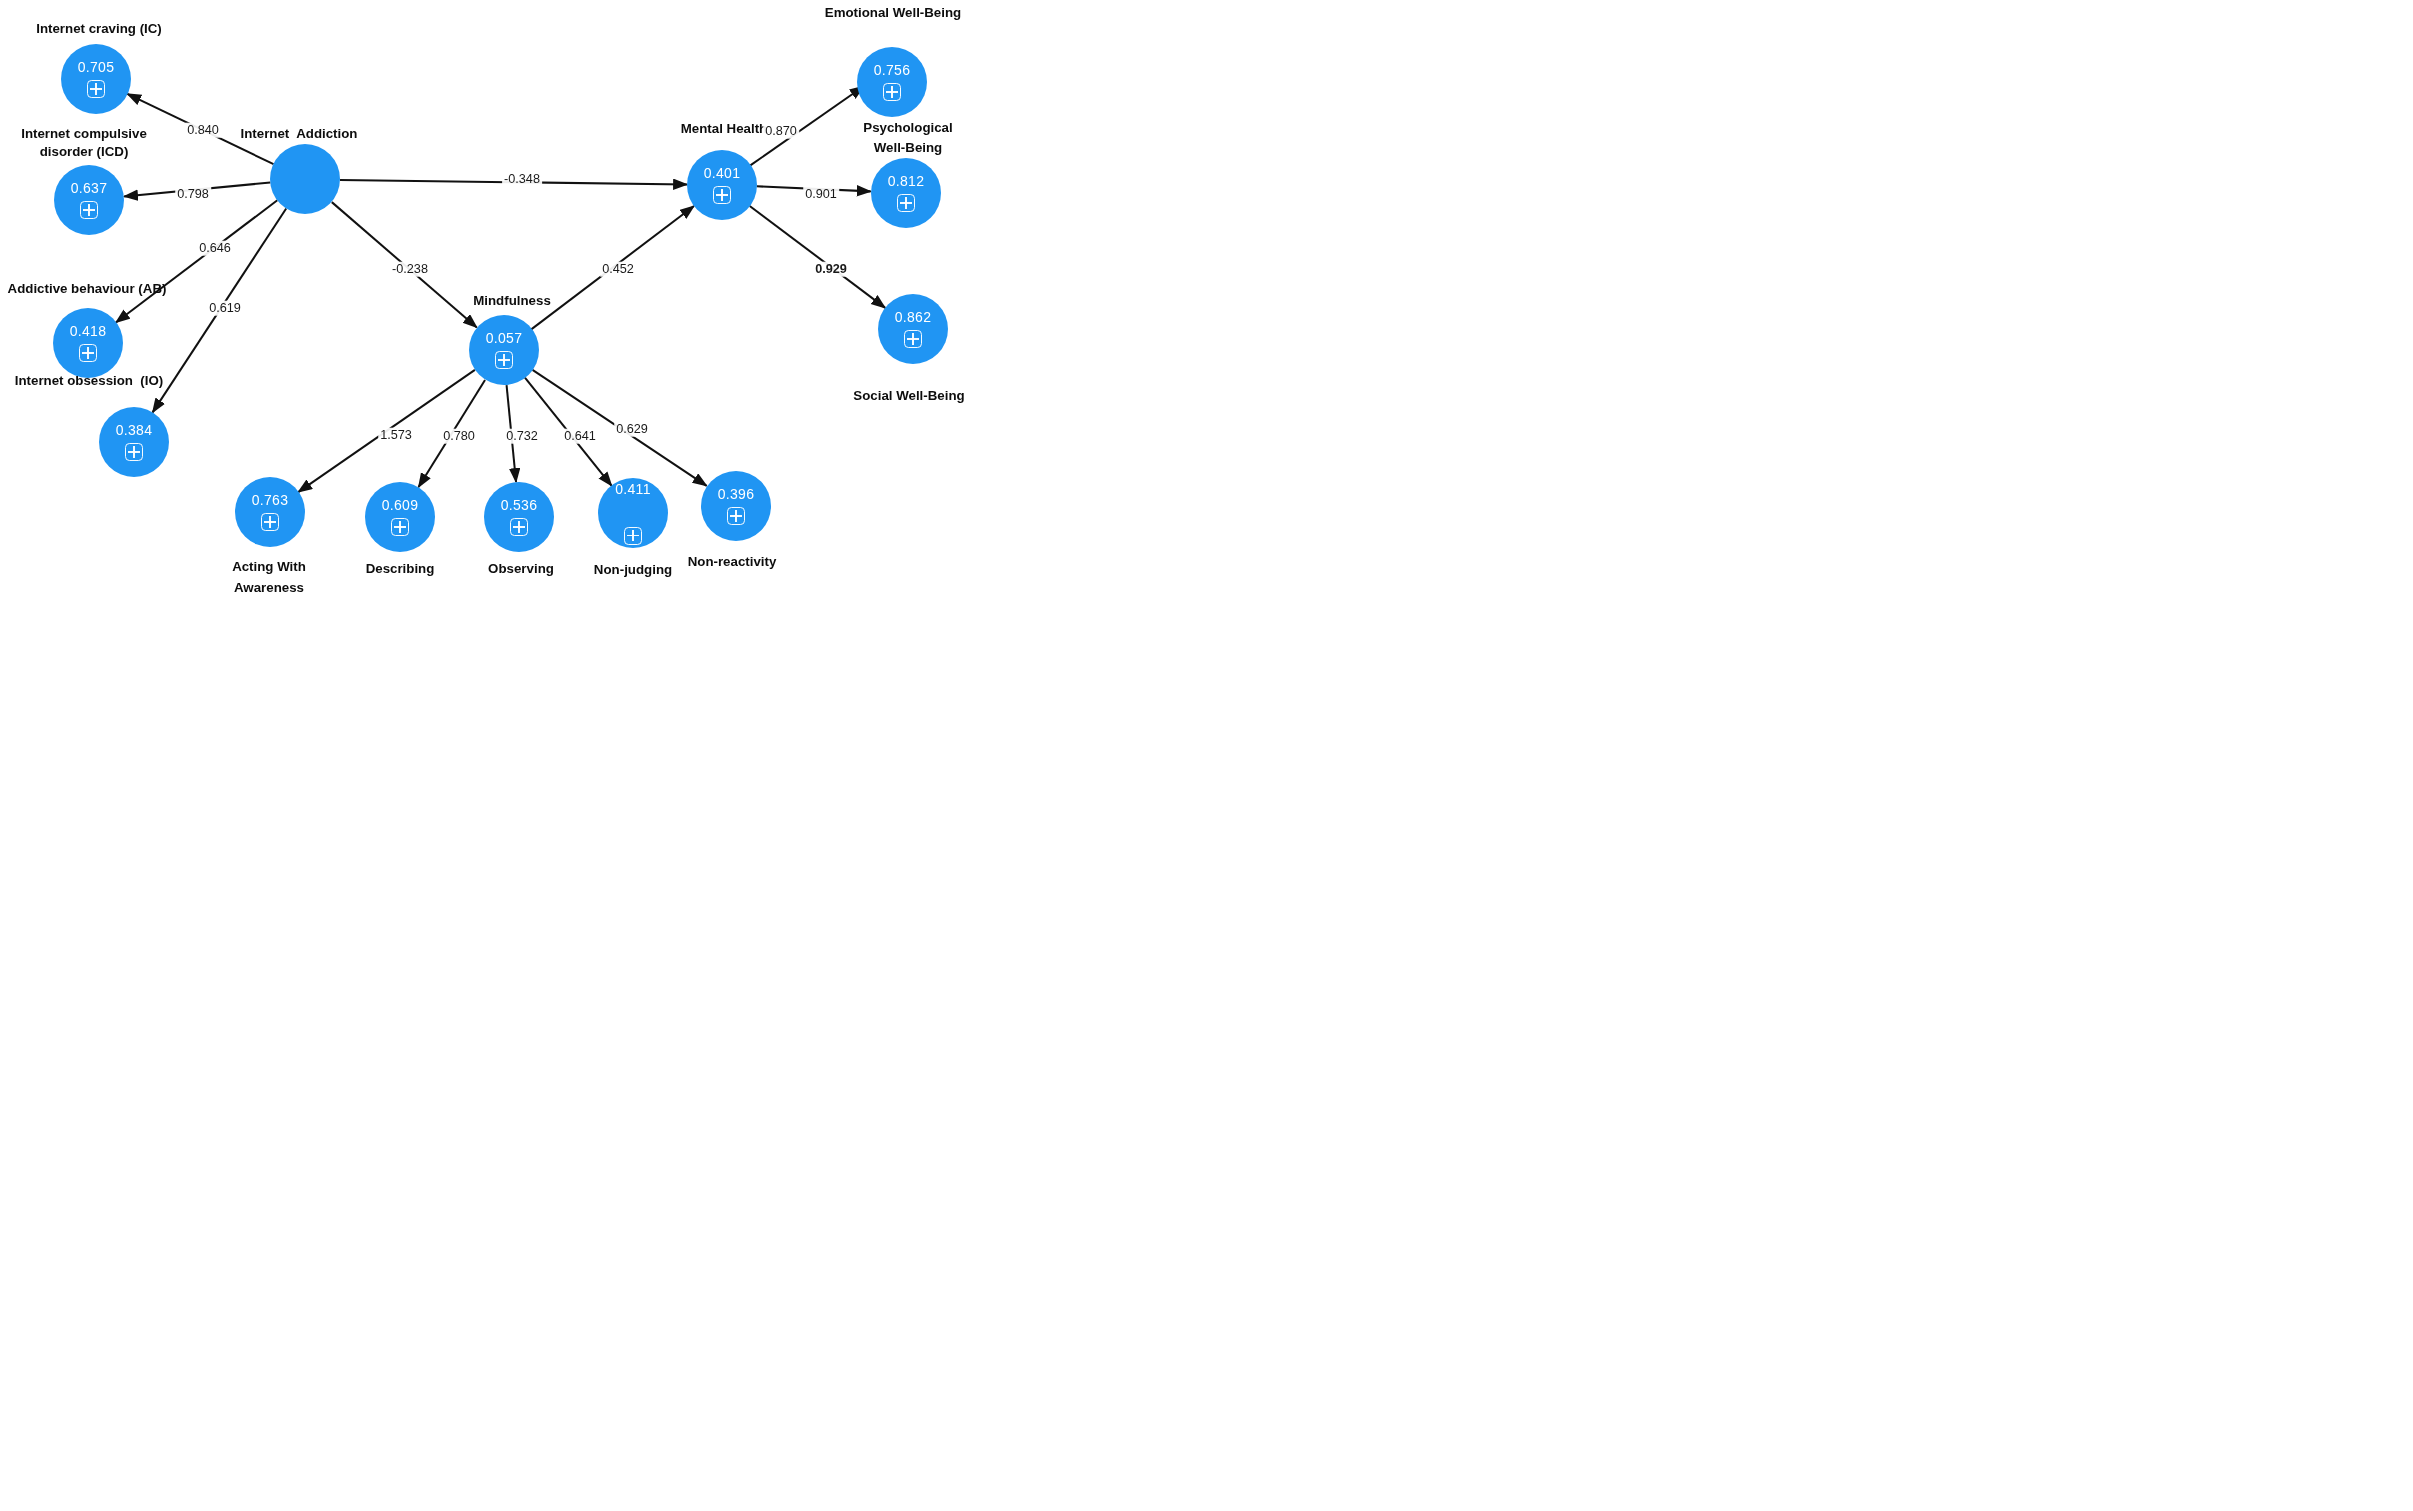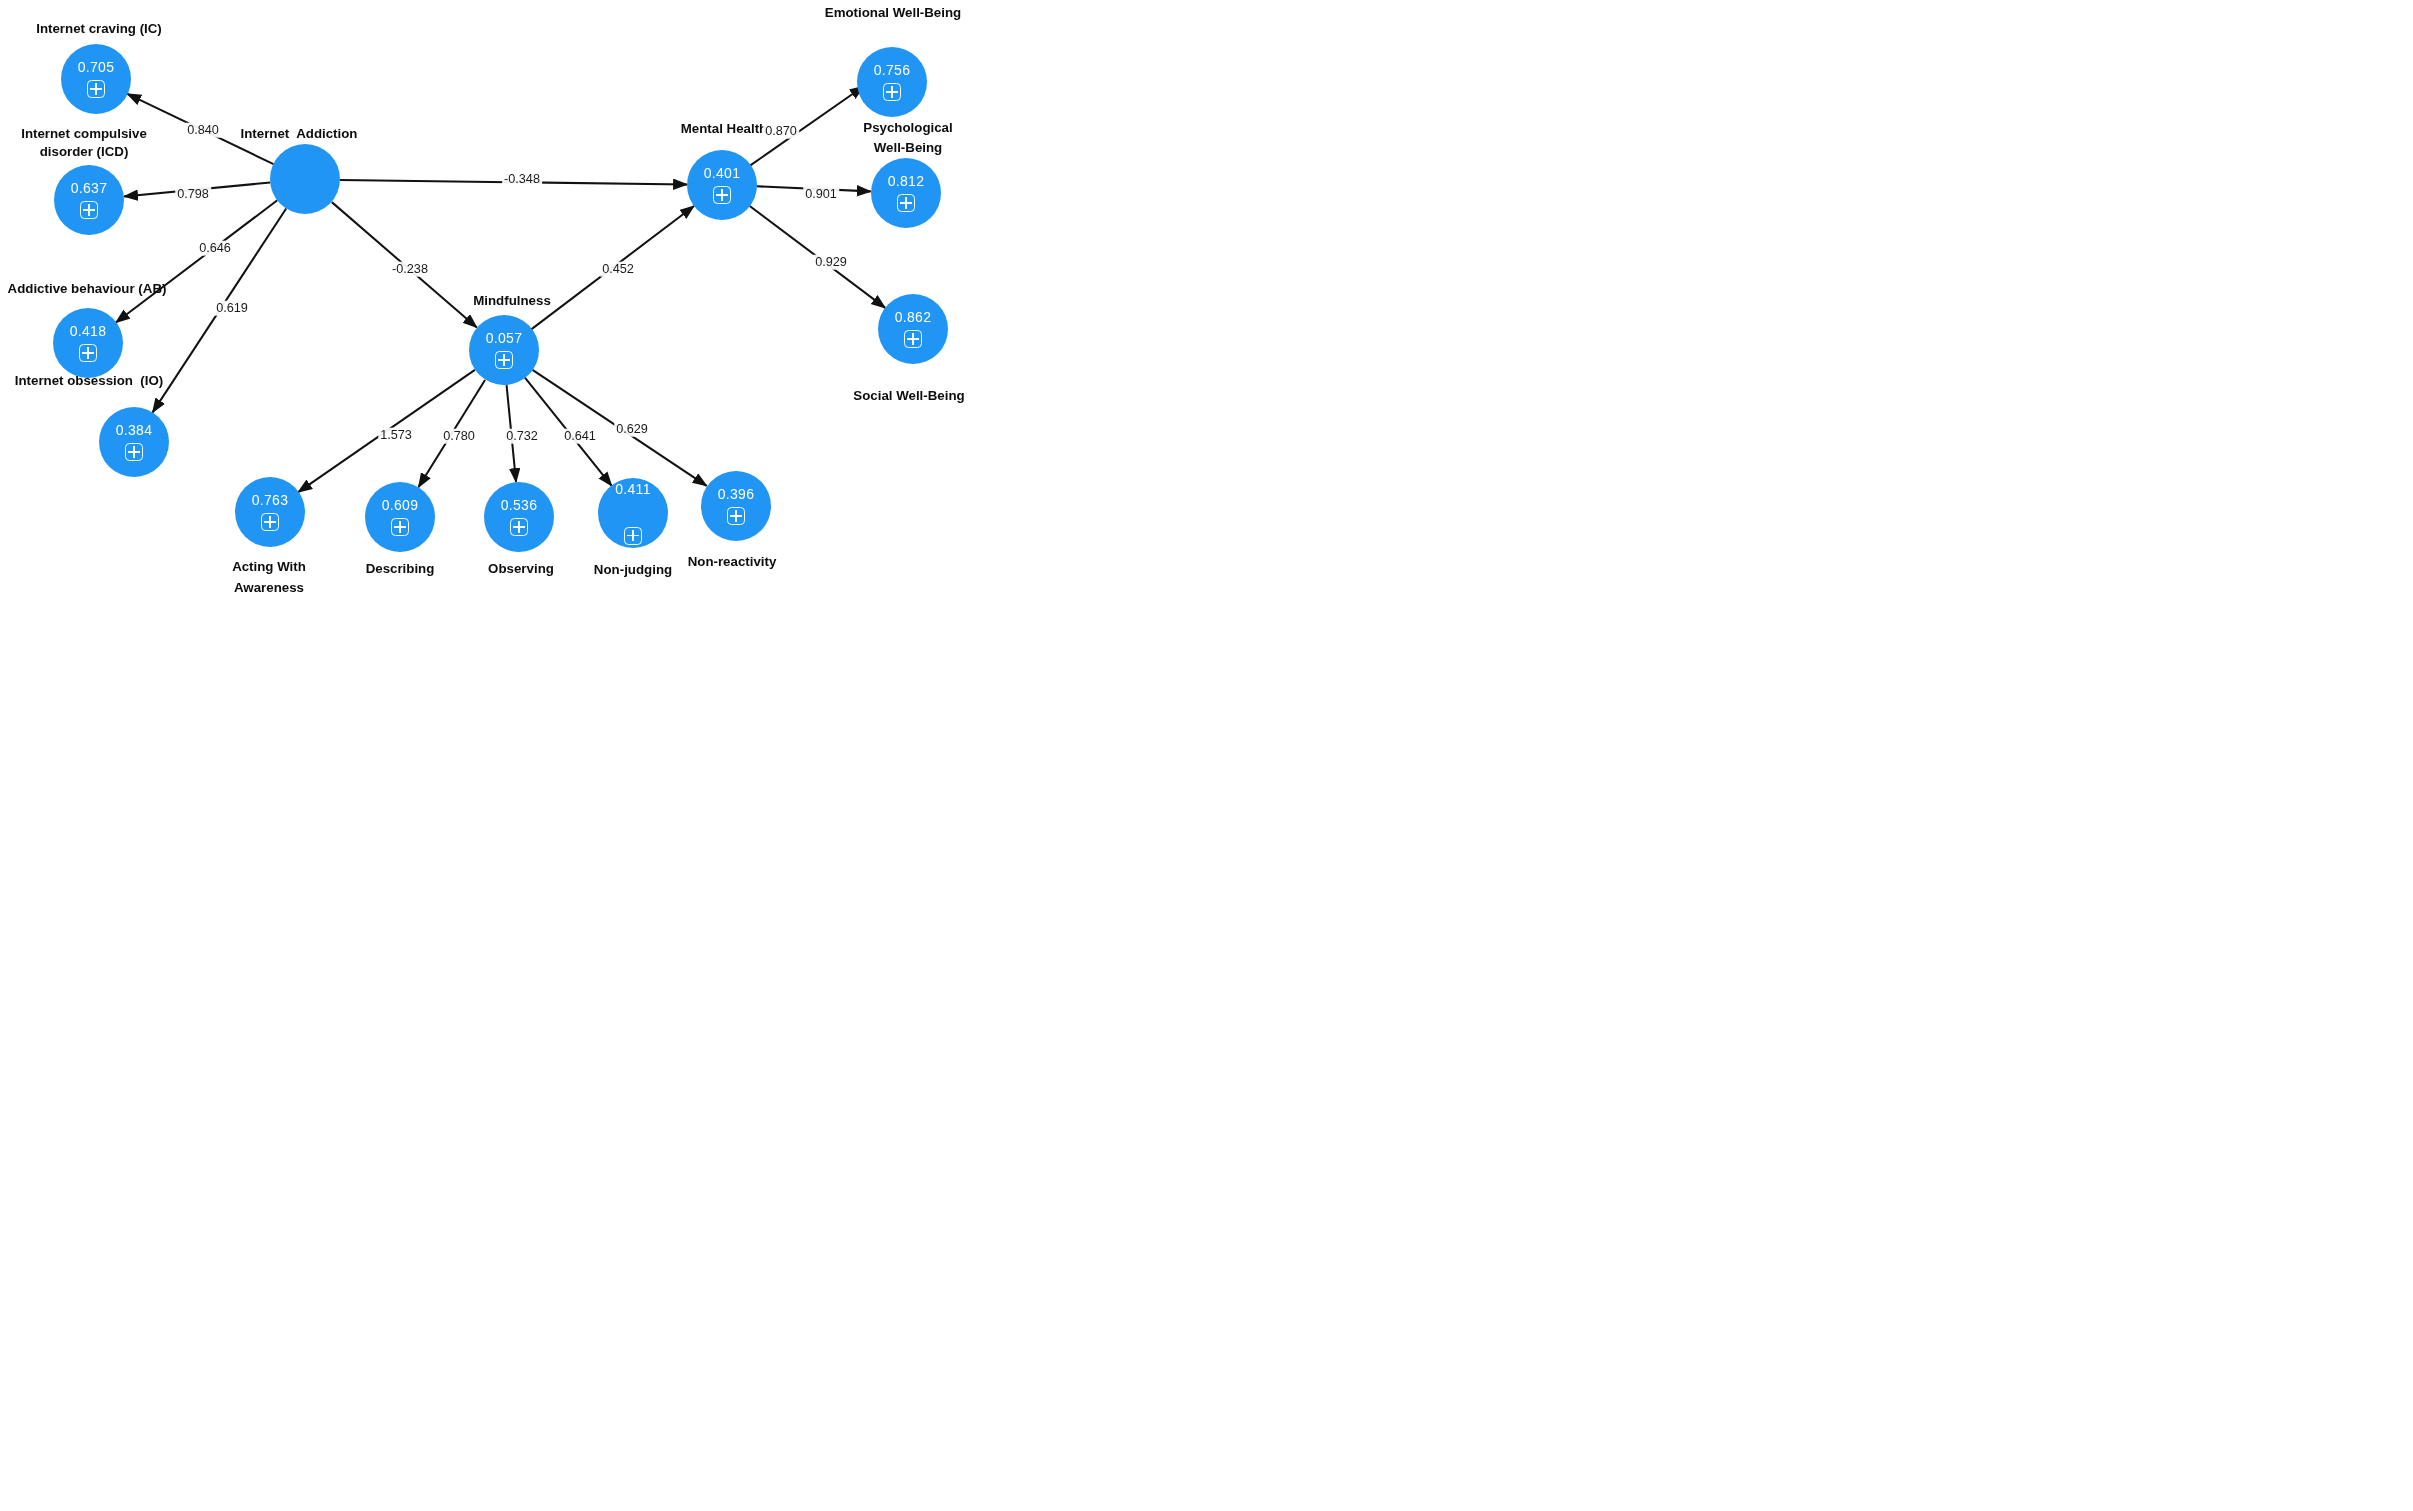--- a/index.html
+++ b/index.html
@@ -130,27 +130,27 @@
   <div class="nlabel" style="left:633px;top:570px;">Non-judging</div>
   <div class="nlabel" style="left:732px;top:562px;">Non-reactivity</div>
   <div class="nlabel" style="left:893px;top:12.7px;">Emotional Well-Being</div>
   <div class="nlabel" style="left:908px;top:128px;">Psychological</div>
   <div class="nlabel" style="left:908px;top:148px;">Well-Being</div>
   <div class="nlabel" style="left:909px;top:396px;">Social Well-Being</div>
 
   <div class="plabel" style="left:203px;top:130px;">0.840</div>
   <div class="plabel" style="left:193px;top:194px;">0.798</div>
   <div class="plabel" style="left:198px;top:248px;margin-left:17px;">0.646</div>
-  <div class="plabel" style="left:232px;top:308px;">0.619</div>
+  <div class="plabel" style="left:225px;top:308px;">0.619</div>
   <div class="plabel" style="left:522px;top:179px;">-0.348</div>
   <div class="plabel" style="left:410px;top:269px;">-0.238</div>
   <div class="plabel" style="left:618px;top:269px;">0.452</div>
   <div class="plabel" style="left:396px;top:435px;">1.573</div>
   <div class="plabel" style="left:459px;top:436px;">0.780</div>
   <div class="plabel" style="left:522px;top:436px;">0.732</div>
   <div class="plabel" style="left:580px;top:436px;">0.641</div>
   <div class="plabel" style="left:632px;top:429px;">0.629</div>
   <div class="plabel" style="left:781px;top:131px;">0.870</div>
   <div class="plabel" style="left:821px;top:194px;">0.901</div>
-  <div class="plabel" style="left:831px;top:262px;">0.929</div>
+  <div class="plabel" style="left:831px;top:269px;font-weight:bold;">0.929</div>
 
 </div>
 
 
 </body></html>

